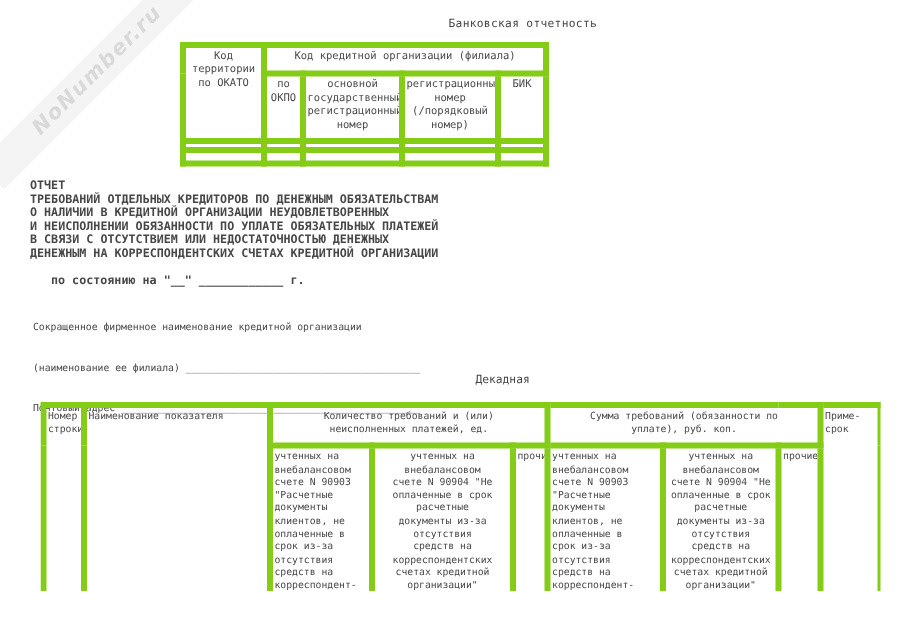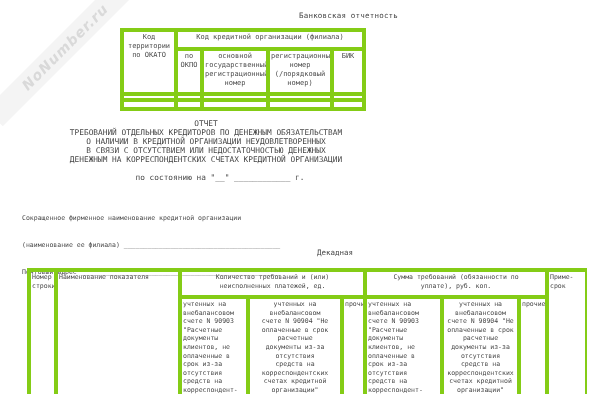--- a/index.html
+++ b/index.html
@@ -17,22 +17,22 @@
     text-align:center;line-height:24px;
   }
   .bank-label{position:absolute;left:267px;top:11px;font-size:7.5px;letter-spacing:0.2px;padding-left:32px;}
   table{border-collapse:collapse;table-layout:fixed;}
   td{border:4px solid #84cc16;vertical-align:top;text-align:center;
      padding:1px 1px;white-space:pre-line;overflow:hidden;}
   .code-table{position:absolute;left:120px;top:28px;width:242px;font-size:7px;line-height:9px;}
   .code-table td{color:#4a4a4a;}
   .report-wrap{position:absolute;left:27px;top:268px;width:560px;height:126px;overflow:hidden;}
   .report-table{width:558px;font-size:6.5px;line-height:8.6px;}
-  .title-block{position:absolute;left:20px;top:119px;width:372px;text-align:center;
-     font-size:7.8px;line-height:9px;}
+  .title-block{position:absolute;left:20px;top:119px;width:372px;
+     font-size:7.8px;line-height:9px;font-weight:bold;}
   .title-line{white-space:pre;}
   .asof{margin-top:9px;transform:translateX(14px);}
   .org-block{position:absolute;left:22px;top:196px;font-size:6.5px;line-height:9px;white-space:pre;}
   .okud{position:absolute;left:248px;top:231px;font-size:7.5px;}
   .period{position:absolute;left:317px;top:248px;font-size:7.5px;}
   .al{text-align:left;}
   .h100{height:100px;}
 </style>
 </head>
 <body>
@@ -85,20 +85,21 @@
       <td></td>
       <td></td>
     </tr>
   </tbody>
     </table>
 
   <div class="title-block">
     <div class="title-line">ОТЧЕТ</div>
     <div class="title-line">ТРЕБОВАНИЙ ОТДЕЛЬНЫХ КРЕДИТОРОВ ПО ДЕНЕЖНЫМ ОБЯЗАТЕЛЬСТВАМ</div>
     <div class="title-line">О НАЛИЧИИ В КРЕДИТНОЙ ОРГАНИЗАЦИИ НЕУДОВЛЕТВОРЕННЫХ</div>
+    <div class="title-line">И НЕИСПОЛНЕНИИ ОБЯЗАННОСТИ ПО УПЛАТЕ ОБЯЗАТЕЛЬНЫХ ПЛАТЕЖЕЙ</div>
     <div class="title-line">В СВЯЗИ С ОТСУТСТВИЕМ ИЛИ НЕДОСТАТОЧНОСТЬЮ ДЕНЕЖНЫХ</div>
     <div class="title-line">ДЕНЕЖНЫМ НА КОРРЕСПОНДЕНТСКИХ СЧЕТАХ КРЕДИТНОЙ ОРГАНИЗАЦИИ</div>
     <div class="asof">по состоянию на "__" ____________ г.</div>
   </div>
 
   <div class="org-block">
     <div>Сокращенное фирменное наименование кредитной организации</div>
     <div>(наименование ее филиала) ________________________________________</div>
     <div>Почтовый адрес ___________________________________________________</div>
   </div>

